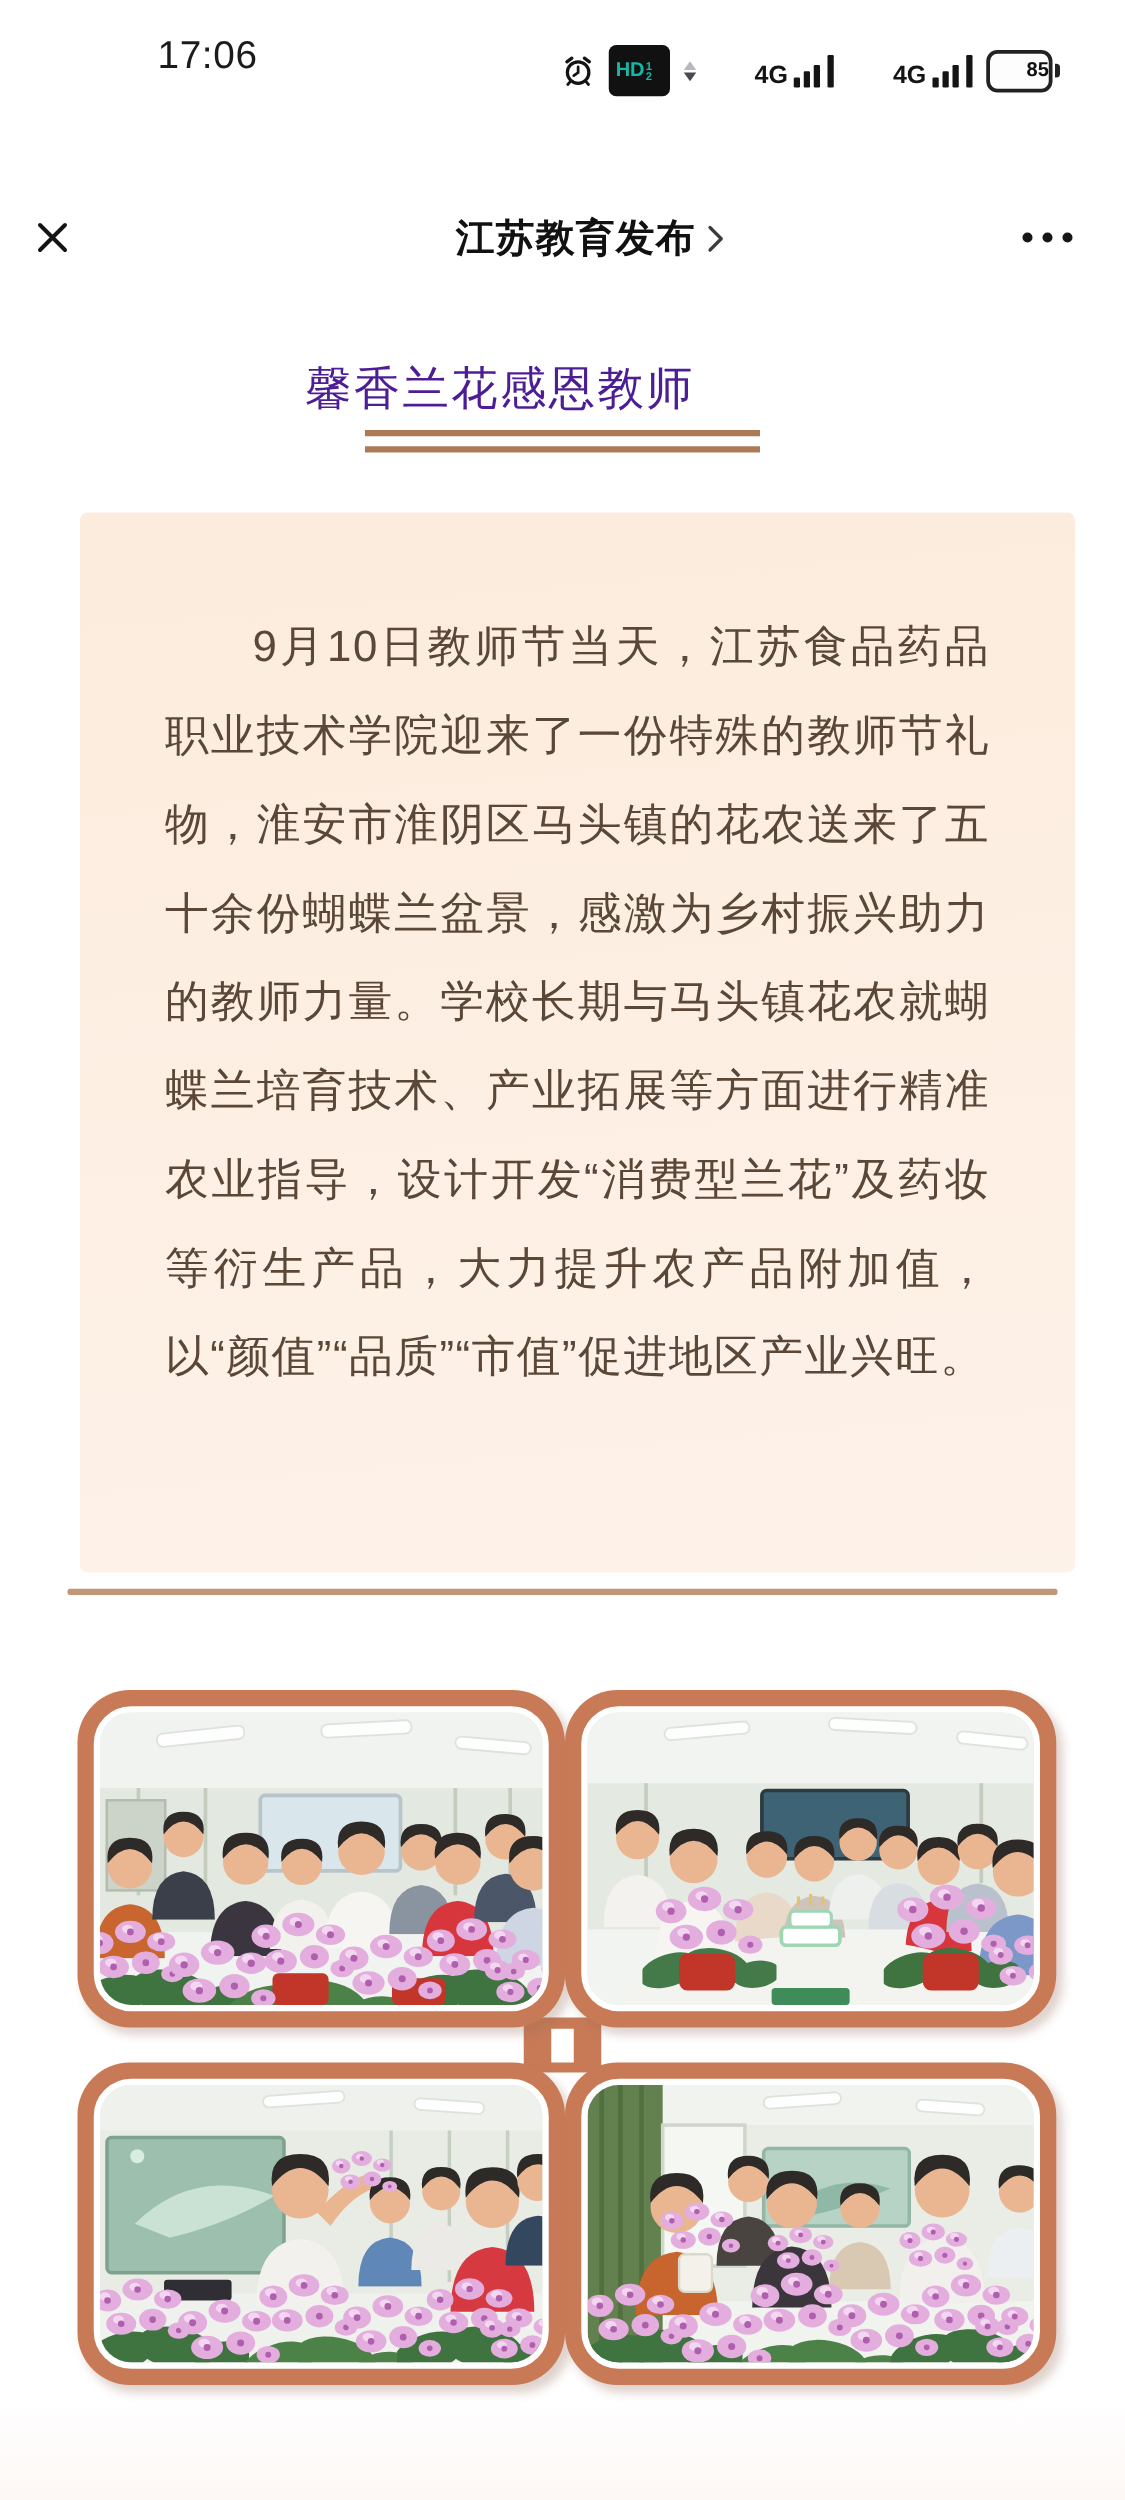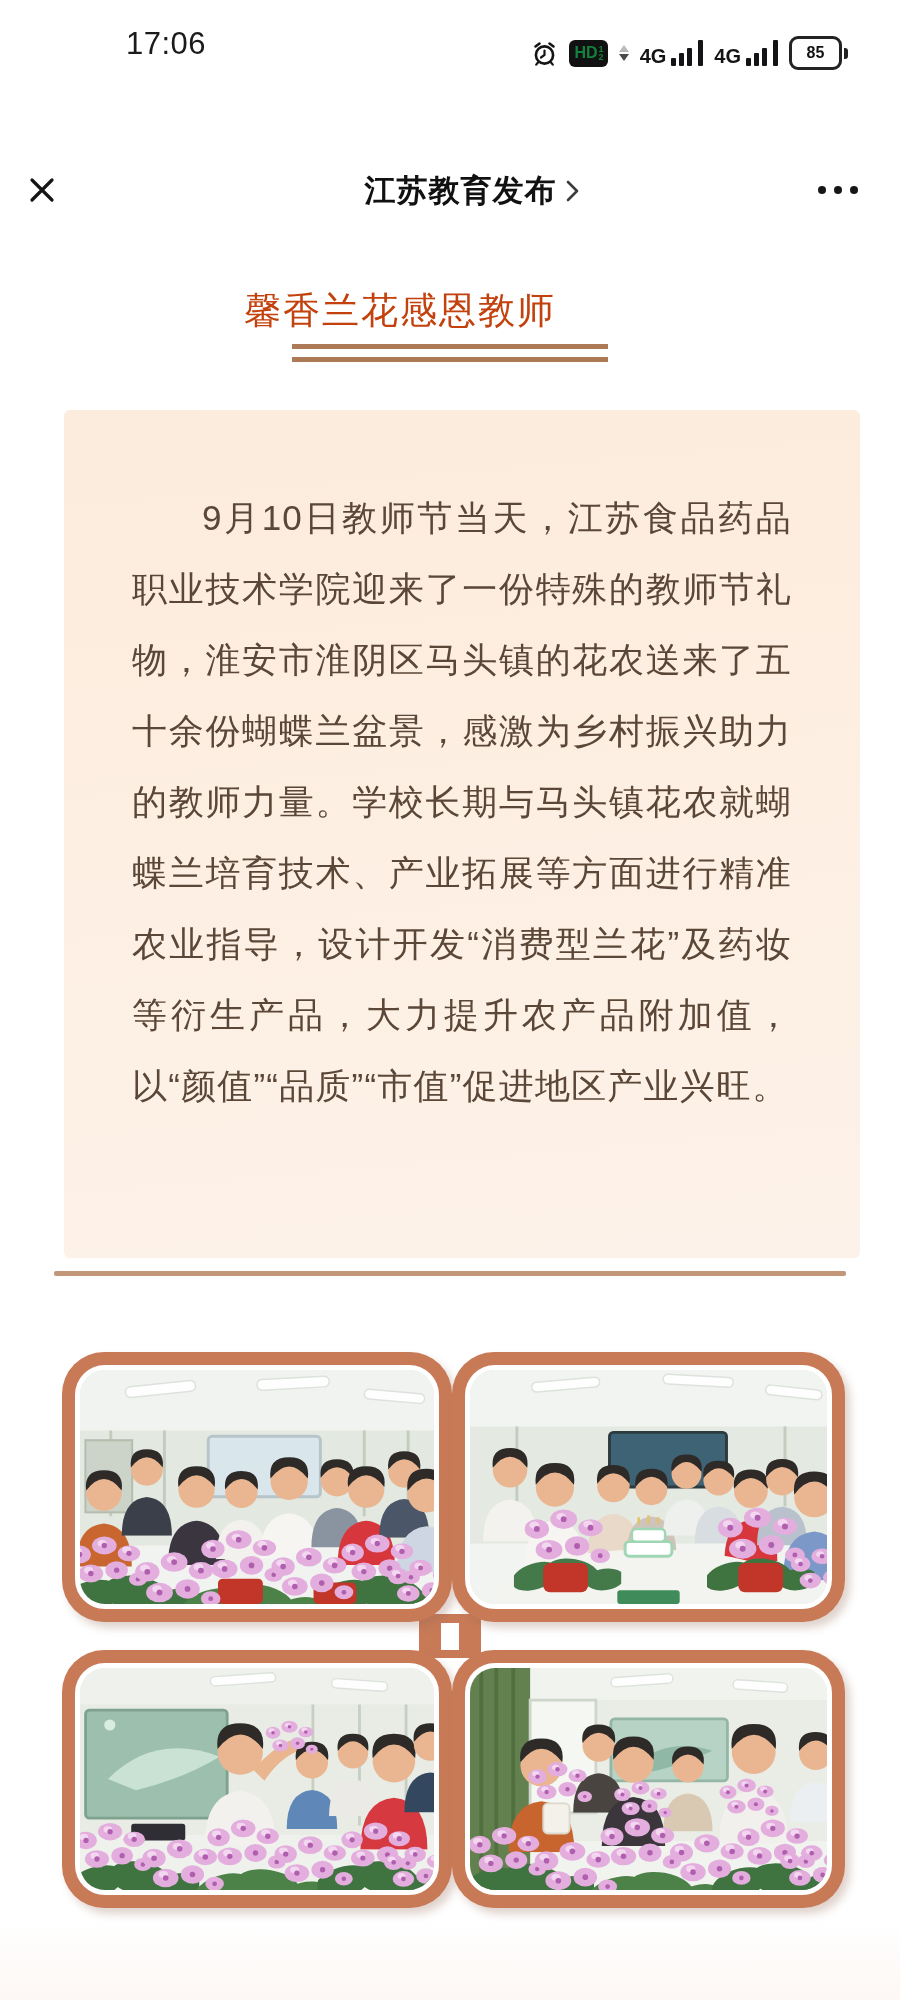--- a/index.html
+++ b/index.html
@@ -4,45 +4,45 @@
 <style>
   html,body{margin:0;padding:0;}
   body{width:900px;height:2000px;background:#ffffff;position:relative;overflow:hidden;
        font-family:"Liberation Sans","DejaVu Sans",sans-serif;-webkit-font-smoothing:antialiased;}
   .abs{position:absolute;}
 
   
   .statusbar{left:0;top:0;width:900px;height:76px;display:flex;align-items:center;}
   .sb-time{position:absolute;left:126px;top:26px;font-size:31px;font-weight:500;color:#1b1b1d;letter-spacing:.5px;}
   .sb-right{position:absolute;right:52px;top:36px;display:flex;align-items:center;gap:11px;}
-  .hd-badge{background:#111;color:#15803d;border-radius:6px;height:27px;display:flex;align-items:center;padding:0 4px 0 6px;}
+  .hd-badge{background:#111;color:#14b8a6;border-radius:6px;height:41px;display:flex;align-items:center;padding:0 14px 0 6px;}
   .hd-badge .hd{font-size:16px;font-weight:700;letter-spacing:0;}
   .hd-sims{display:flex;flex-direction:column;line-height:8px;font-size:9px;font-weight:700;margin-left:1px;text-align:center;}
   .updown{display:flex;flex-direction:column;gap:2px;align-items:center;}
   .tri-up{width:0;height:0;border-left:5px solid transparent;border-right:5px solid transparent;border-bottom:7px solid #b9b9bd;}
   .tri-dn{width:0;height:0;border-left:5px solid transparent;border-right:5px solid transparent;border-top:7px solid #4a4a4e;}
-  .netgrp{display:flex;align-items:flex-end;gap:3px;}
+  .netgrp{display:flex;align-items:flex-end;gap:3px;margin-left:36px;}
   .netlabel{font-size:20px;font-weight:700;color:#141416;line-height:20px;margin-right:2px;}
   .bars{display:flex;align-items:flex-end;gap:3px;}
   .bar{width:5px;background:#141416;border-radius:1px;}
   .battery{display:flex;align-items:center;}
-  .batt-body{width:47px;height:28px;border:3px solid #222;border-radius:9px;background:#fdfdfd;display:flex;align-items:center;justify-content:center;}
+  .batt-body{width:47px;height:28px;border:3px solid #222;border-radius:9px;background:#fdfdfd;display:flex;align-items:center;justify-content:flex-end;}
   .batt-body span{font-size:16px;font-weight:600;color:#111;}
   .batt-nub{width:4px;height:11px;background:#222;border-radius:0 3px 3px 0;margin-left:2px;}
 
   
   .wx-header{left:0;top:80px;width:900px;height:62px;}
   .close-btn{position:absolute;left:26px;top:94px;width:32px;height:32px;cursor:pointer;}
   .hdr-title{position:absolute;left:0;top:90px;width:900px;display:flex;justify-content:center;align-items:center;gap:8px;cursor:pointer;}
   .hdr-title .t{font-size:31px;font-weight:600;color:#111;letter-spacing:1px;margin-left:44px;}
   .more-btn{position:absolute;left:818px;top:106px;display:flex;gap:8px;cursor:pointer;}
   .more-btn i{width:8px;height:8px;border-radius:50%;background:#161616;}
 
   
-  .art-title{left:0;top:286px;width:800px;text-align:center;font-size:37px;font-weight:500;color:#c2410c;letter-spacing:2px;}
+  .art-title{left:0;top:286px;width:800px;text-align:center;font-size:37px;font-weight:500;color:#4c1d95;letter-spacing:2px;}
   .dbl-line{left:292px;top:344px;width:316px;}
   .dbl-line i{display:block;height:5px;background:#ad7a56;margin-bottom:8px;}
 
   .content-box{left:64px;top:410px;width:796px;height:848px;border-radius:6px;
      background:linear-gradient(175deg,#fcecdd 0%,#fdefe3 55%,#fdf2e9 100%);}
   .content-box p{margin:0;padding:72px 68px 0 68px;font-size:35px;line-height:71px;color:#5b4738;
      letter-spacing:1.2px;text-align:justify;text-indent:2em;}
 
   .divider{left:54px;top:1271px;width:792px;height:5px;background:#c3967a;border-radius:2px;}
 

